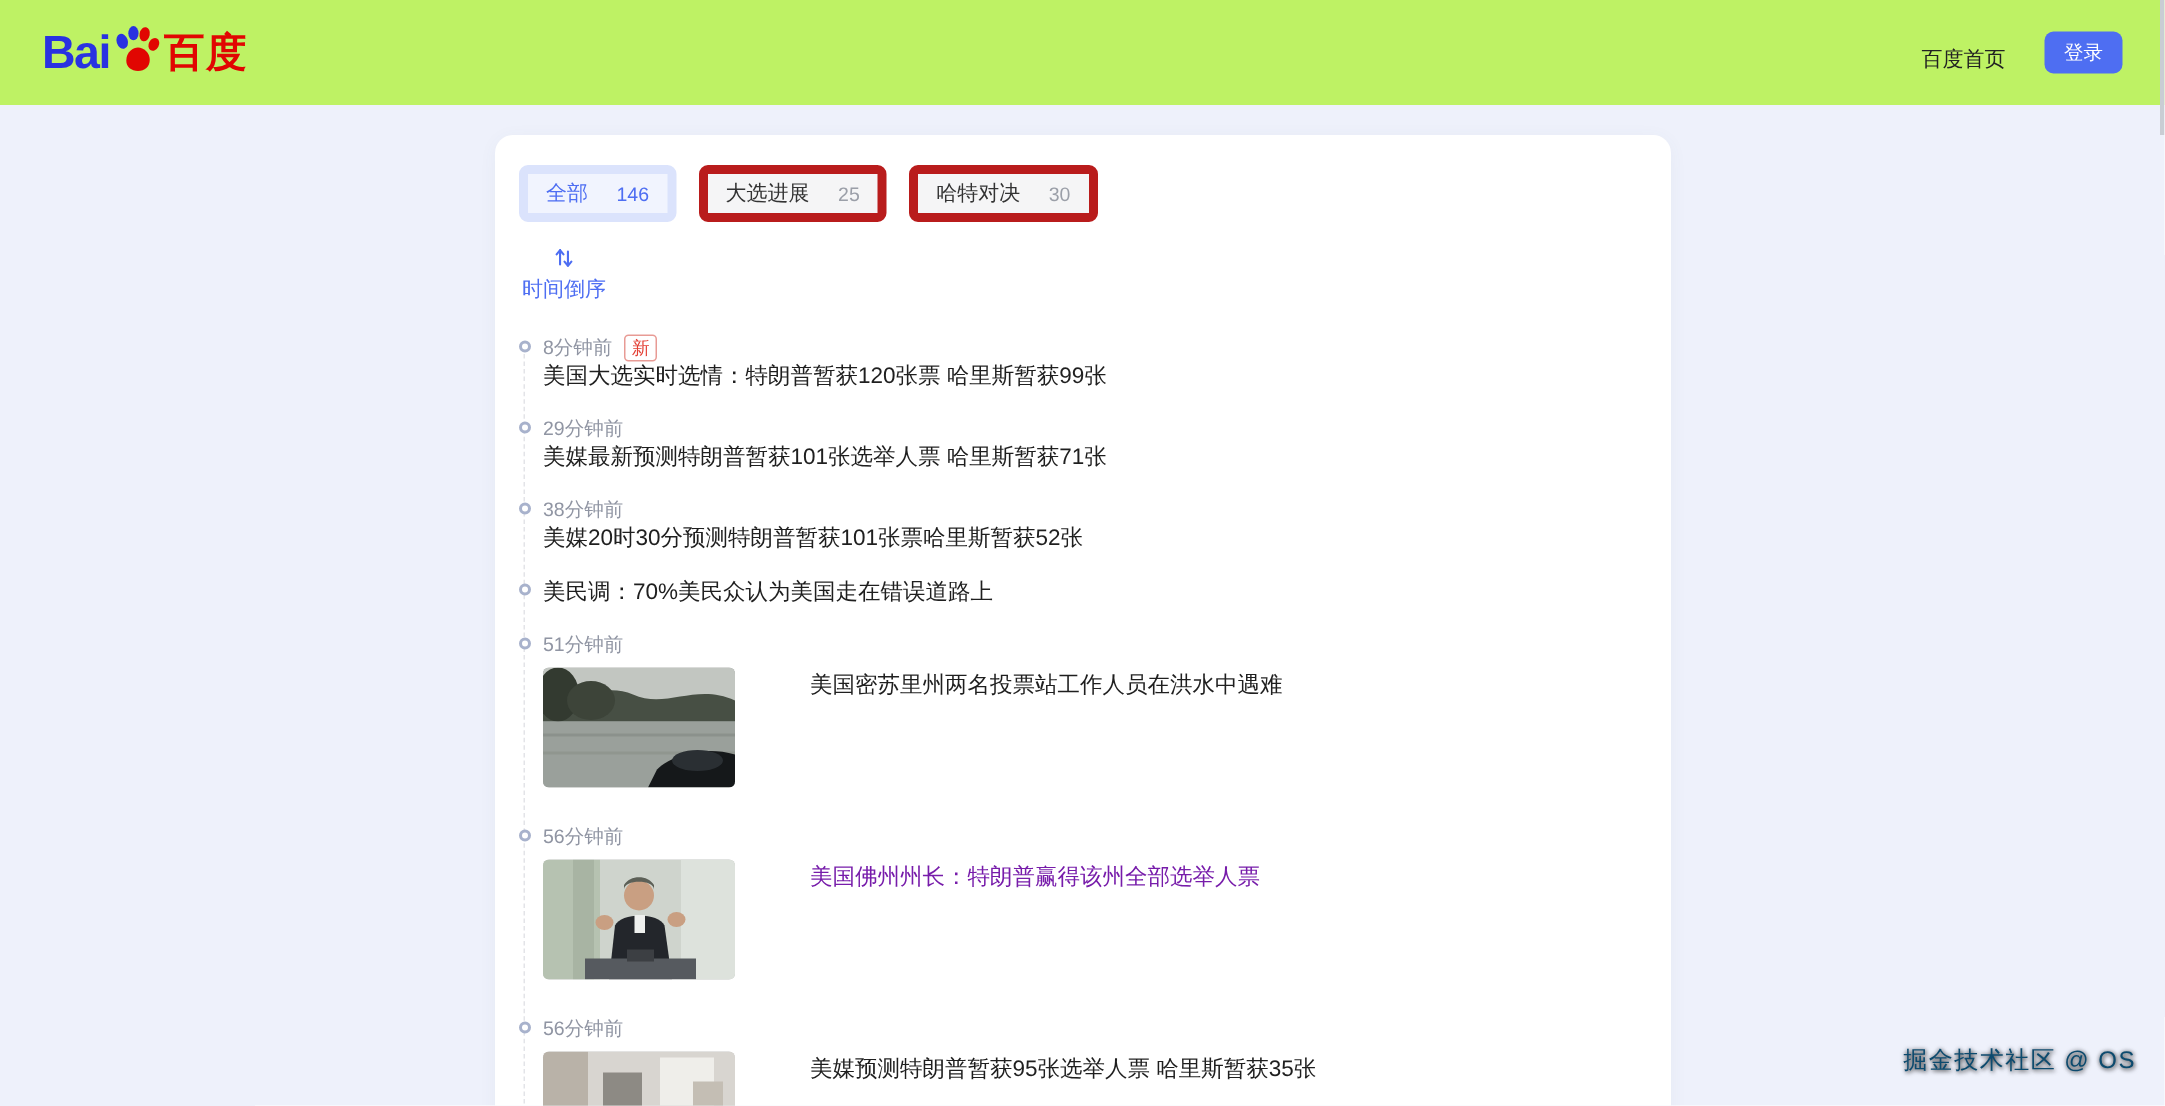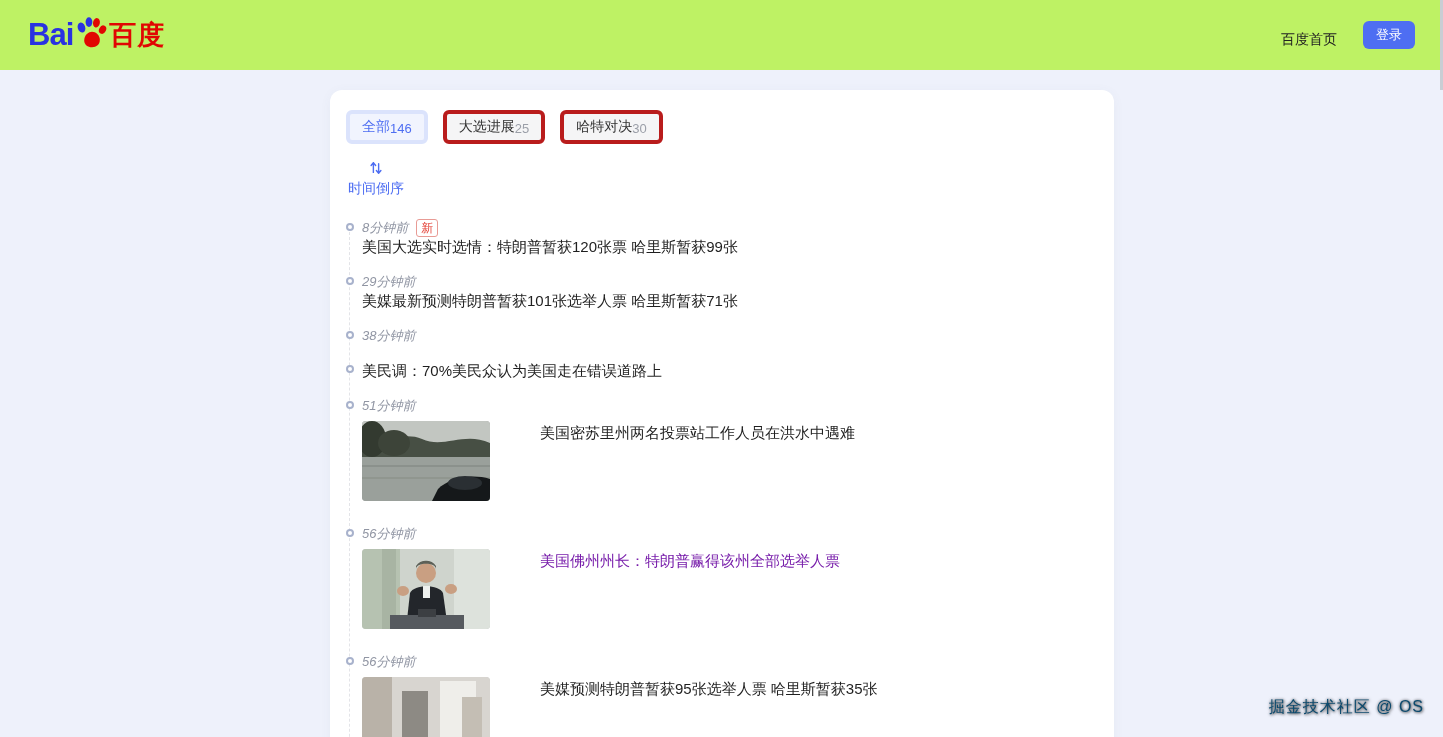--- a/index.html
+++ b/index.html
@@ -35,23 +35,23 @@
   .card {
     position:absolute; left:330px; top:90px; width:784px; height:820px;
     background:#ffffff; border-radius:12px;
     box-shadow:0 2px 12px rgba(80,92,120,0.05);
     padding:20px 30px 0 16px;
   }
 
   
   .tabs { display:flex; gap:15px; }
   .tab {
-    display:flex; align-items:flex-end; gap:0;
+    display:flex; align-items:center; gap:19px;
     padding:4px 12px; border-radius:6px; font-size:14px;
-    background:#f5f5f6; border:4px solid #b91c1c; cursor:pointer;
+    background:#f5f5f6; border:6px solid #b91c1c; cursor:pointer;
   }
   .tab .tab-label { color:#333; }
   .tab .tab-count { color:#9b9fa8; font-size:13px; }
   .tab.active { background:#f1f4fe; border-color:#dbe3fc; }
   .tab.active .tab-label, .tab.active .tab-count { color:#4e6ef2; }
 
   
   .sort-row {
     margin:17px 0 0 2px; display:flex; align-items:center; gap:5px;
     color:#4e6ef2; font-size:14px; cursor:pointer; width:fit-content;flex-direction:column;
@@ -64,21 +64,21 @@
     content:""; position:absolute; left:3px; top:8px; bottom:-40px;
     border-left:1px dashed #e3e4e8;
   }
   .tl-item { position:relative; padding-left:16px; margin-bottom:16px; }
   .tl-item.media { margin-bottom:24px; }
   .tl-dot {
     position:absolute; left:0; top:4px; width:8px; height:8px;
     border:2px solid #a8b2cc; border-radius:50%; background:#fff; z-index:1;
   }
   .tl-time-row { display:flex; align-items:center; gap:8px; height:18px; }
-  .tl-time { font-size:13px; color:#9095a3;font-style:italic; }
+  .tl-time { font-size:13px; color:#9095a3; }
   .new-badge {
     font-size:12px; color:#e33e33; border:1px solid #e89b95;
     border-radius:3px; padding:0 4px; line-height:16px; background:#fff;
   }
   .tl-title { margin-top:0; font-size:15px; color:#1f1f1f; cursor:pointer; line-height:20px; }
   .tl-title.visited { color:#771caa; }
   .media-row { display:flex; gap:14px; margin-top:6px; }
   .thumb {
     width:128px; height:80px; border-radius:4px; overflow:hidden;
     flex:0 0 auto; cursor:pointer; background:#ccc;
@@ -159,20 +159,21 @@
         <span class="tl-time">29分钟前</span>
       </div>
       <div class="tl-title">美媒最新预测特朗普暂获101张选举人票 哈里斯暂获71张</div>
     </div>
 
     <div class="tl-item">
       <span class="tl-dot"></span>
       <div class="tl-time-row">
         <span class="tl-time">38分钟前</span>
       </div>
+      <div class="tl-title">美媒20时30分预测特朗普暂获101张票哈里斯暂获52张</div>
     </div>
 
     <div class="tl-item">
       <span class="tl-dot"></span>
       <div class="tl-title">美民调：70%美民众认为美国走在错误道路上</div>
     </div>
 
     <div class="tl-item media">
       <span class="tl-dot"></span>
       <div class="tl-time-row">

